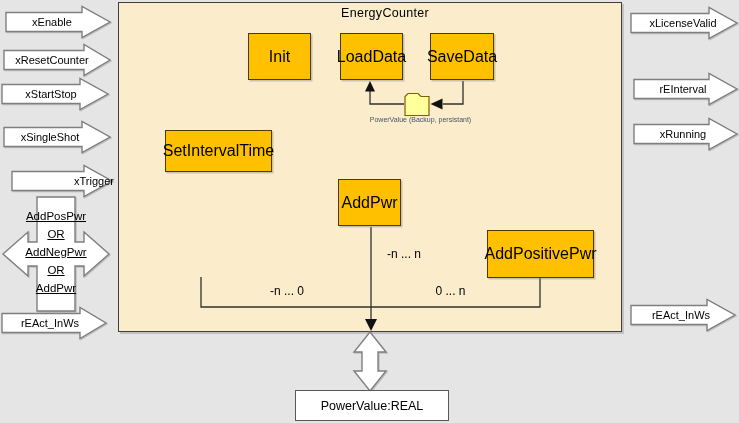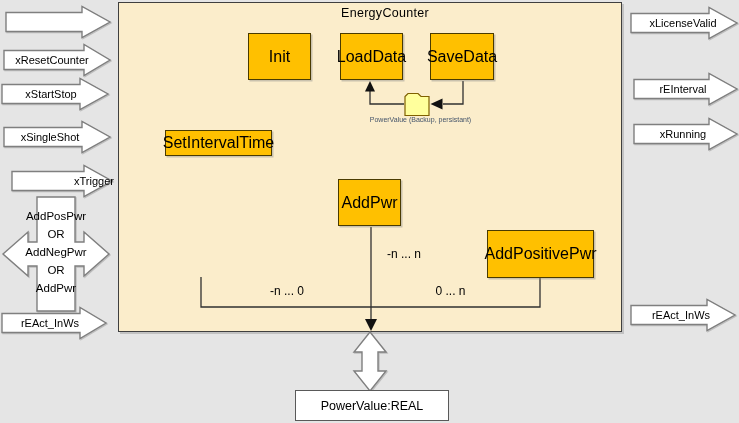--- a/index.html
+++ b/index.html
@@ -18,31 +18,31 @@
     font-size:12.5px;letter-spacing:.3px;z-index:3;
   }
   .block{
     position:absolute;background:#FFC000;border:1.3px solid #4a3b00;
     box-sizing:border-box;display:flex;align-items:center;justify-content:center;
     font-size:16px;z-index:3;box-shadow:1.5px 1.5px 0 rgba(130,130,130,.4);
   }
   .blk-init{left:248px;top:33px;width:63px;height:47px;}
   .blk-load{left:340px;top:33px;width:63px;height:47px;}
   .blk-save{left:430px;top:33px;width:64px;height:47px;}
-  .blk-setint{left:165px;top:130px;width:107px;height:26px;}
+  .blk-setint{left:165px;top:130px;width:107px;height:42px;}
   .blk-addpwr{left:338px;top:179px;width:63px;height:47px;}
   .blk-addneg{left:147px;top:230px;width:108px;height:47px;}
   .blk-addpos{left:487px;top:230px;width:107px;height:48px;}
   .arrow-label{
     position:absolute;height:18px;line-height:18px;text-align:center;
     font-size:11px;z-index:3;white-space:nowrap;
   }
   .or-label{
     position:absolute;left:4px;top:207px;width:104px;text-align:center;
-    font-size:11.5px;line-height:18px;z-index:3;
+    font-size:11.5px;line-height:18px;z-index:3;text-decoration:underline;
   }
   .range-label{position:absolute;font-size:12px;z-index:3;text-align:center;white-space:nowrap;}
   .backup-label{
     position:absolute;left:348px;top:116px;width:145px;text-align:center;
     font-size:7px;color:#44546A;z-index:3;white-space:nowrap;
   }
   .power-box{
     position:absolute;left:295px;top:390px;width:154px;height:31px;
     background:#fff;border:1.8px solid #595959;box-sizing:border-box;
     display:flex;align-items:center;justify-content:center;font-size:12.5px;z-index:3;
@@ -107,20 +107,21 @@
   <div class="block blk-setint">
     <span>SetIntervalTime</span>
   </div>
   <div class="block blk-addpwr">
     <span>AddPwr</span>
   </div>
   <div class="block blk-addpos">
     <span>AddPositivePwr</span>
   </div>
 
+  <div class="arrow-label" style="left:0;top:13px;width:104px;">xEnable</div>
   <div class="arrow-label" style="left:0;top:51px;width:104px;">xResetCounter</div>
   <div class="arrow-label" style="left:0;top:85px;width:102px;">xStartStop</div>
   <div class="arrow-label" style="left:0;top:128px;width:100px;">xSingleShot</div>
   <div class="arrow-label" style="left:0;top:172px;width:108px;margin-left:40px;">xTrigger</div>
   <div class="arrow-label" style="left:0;top:314px;width:100px;">rEAct_InWs</div>
 
   <div class="or-label">
     <div>AddPosPwr</div>
     <div>OR</div>
     <div>AddNegPwr</div>

